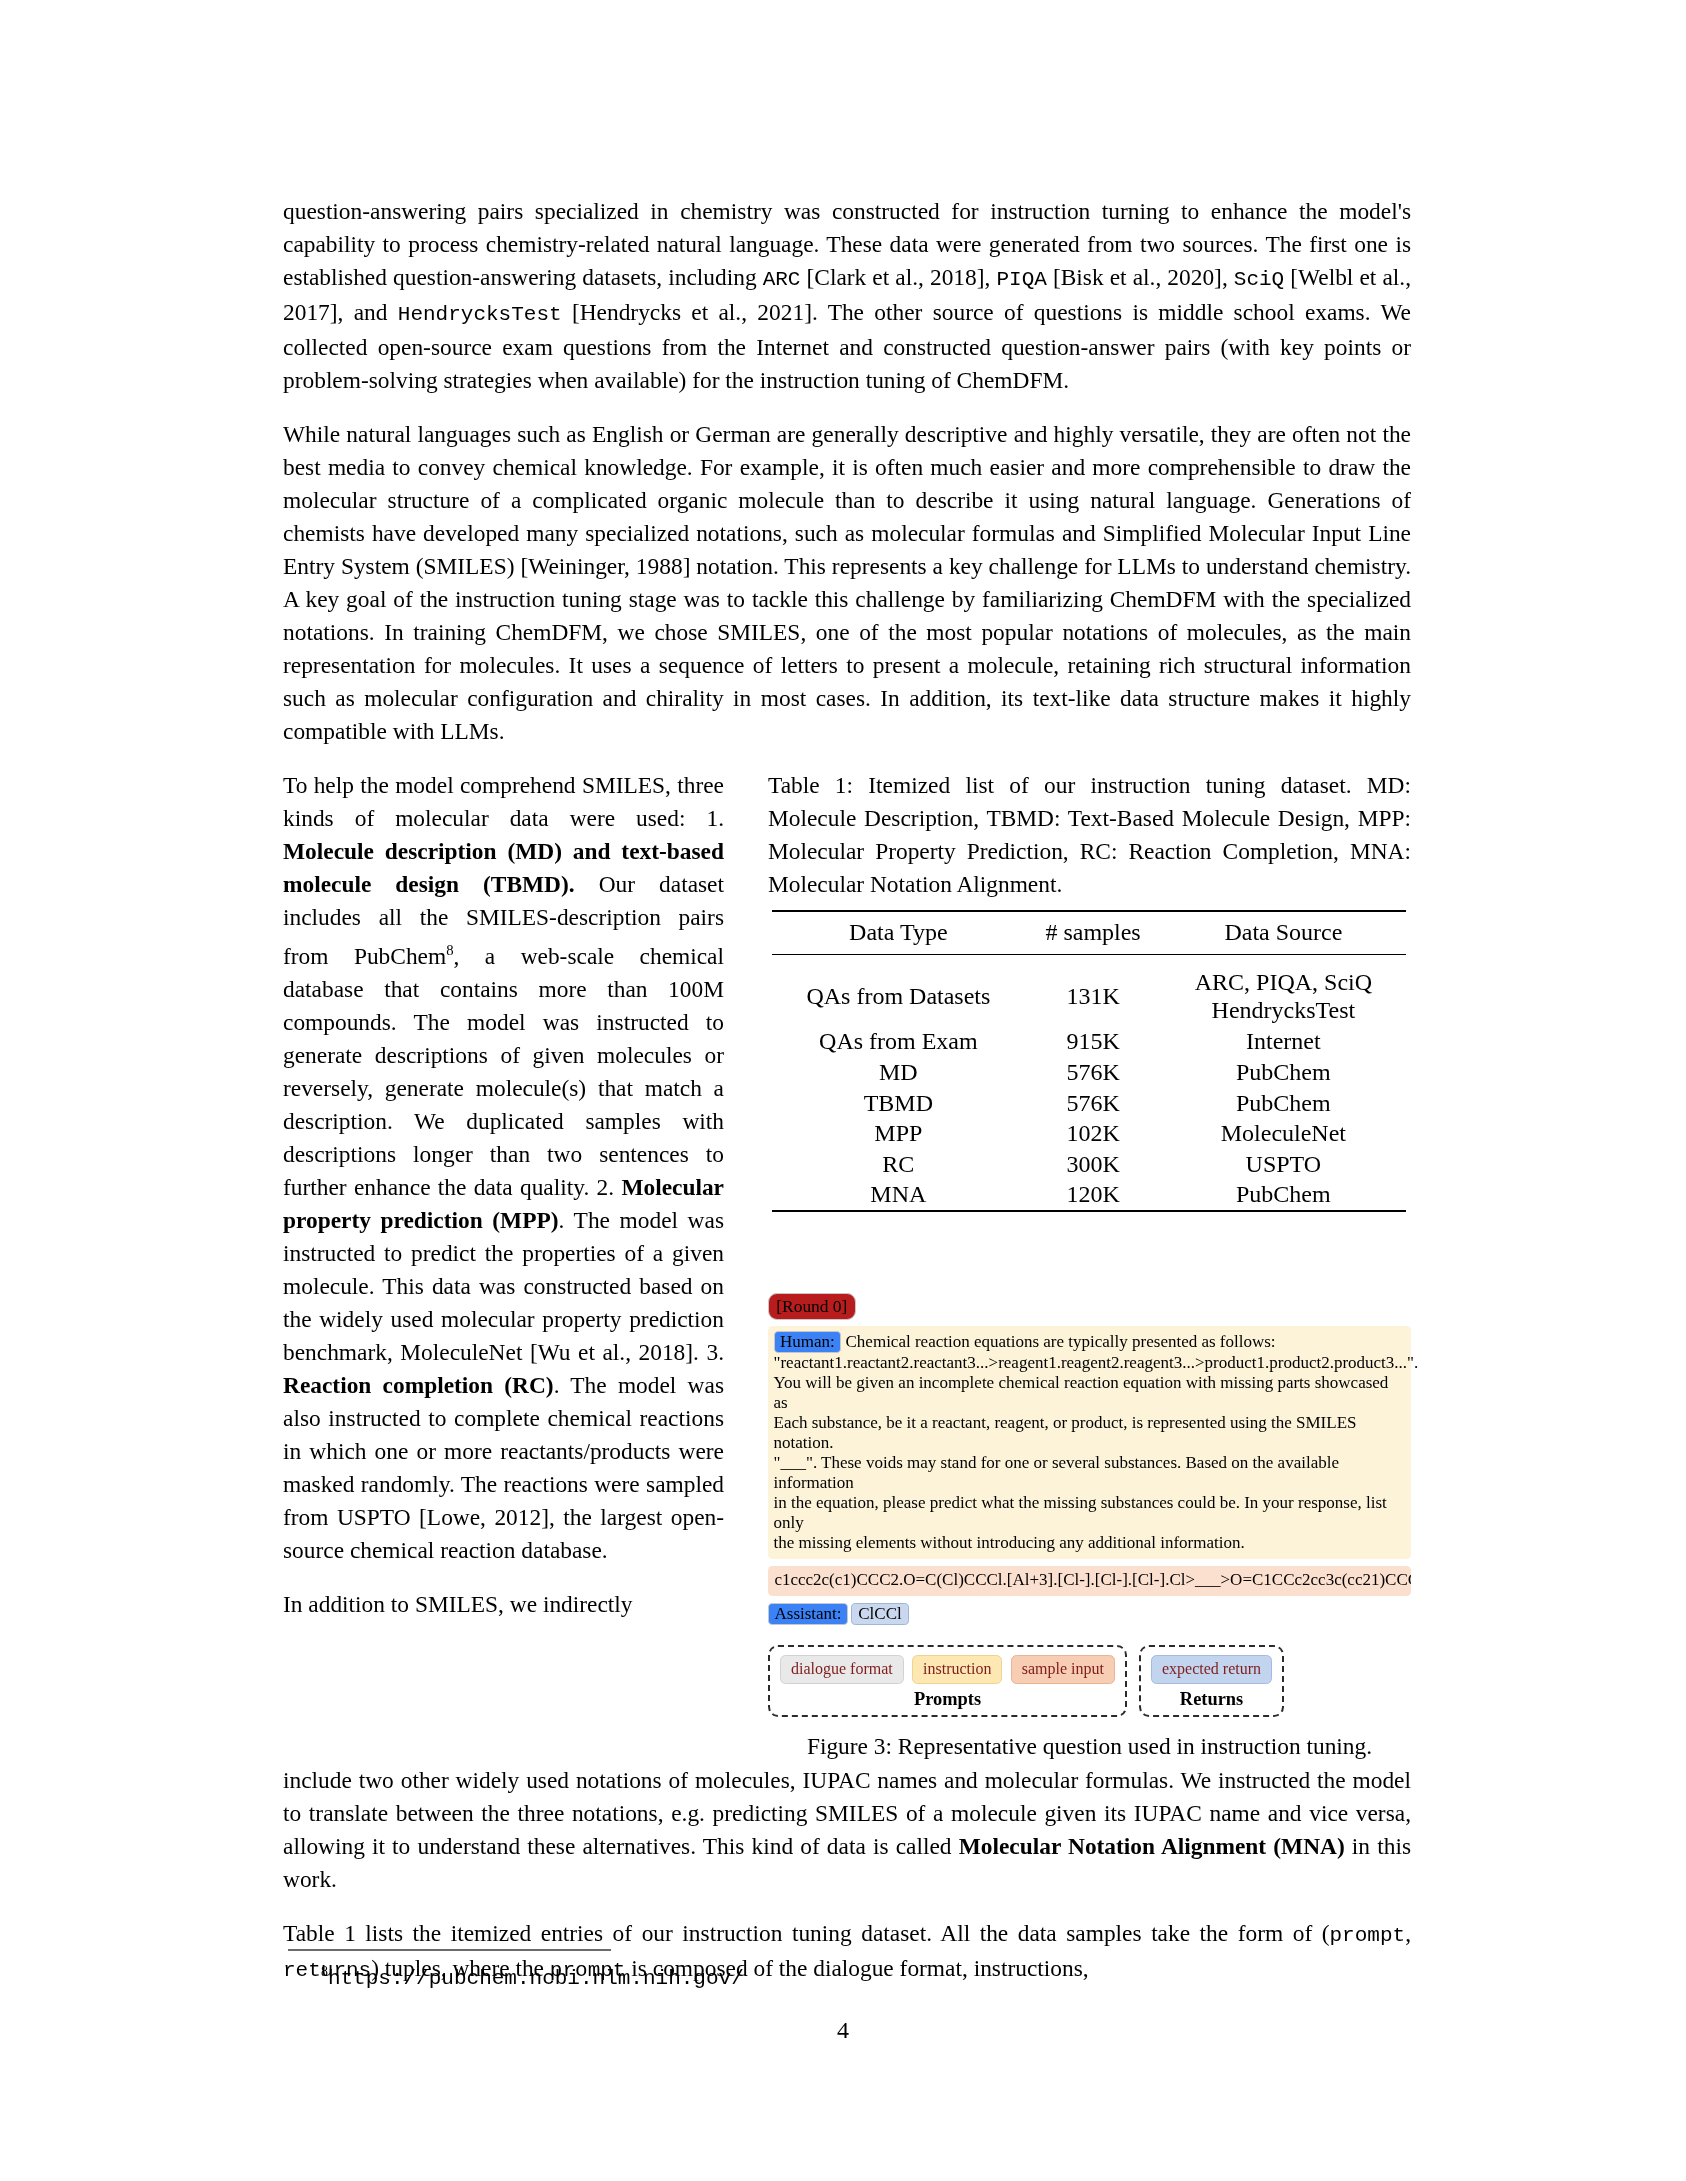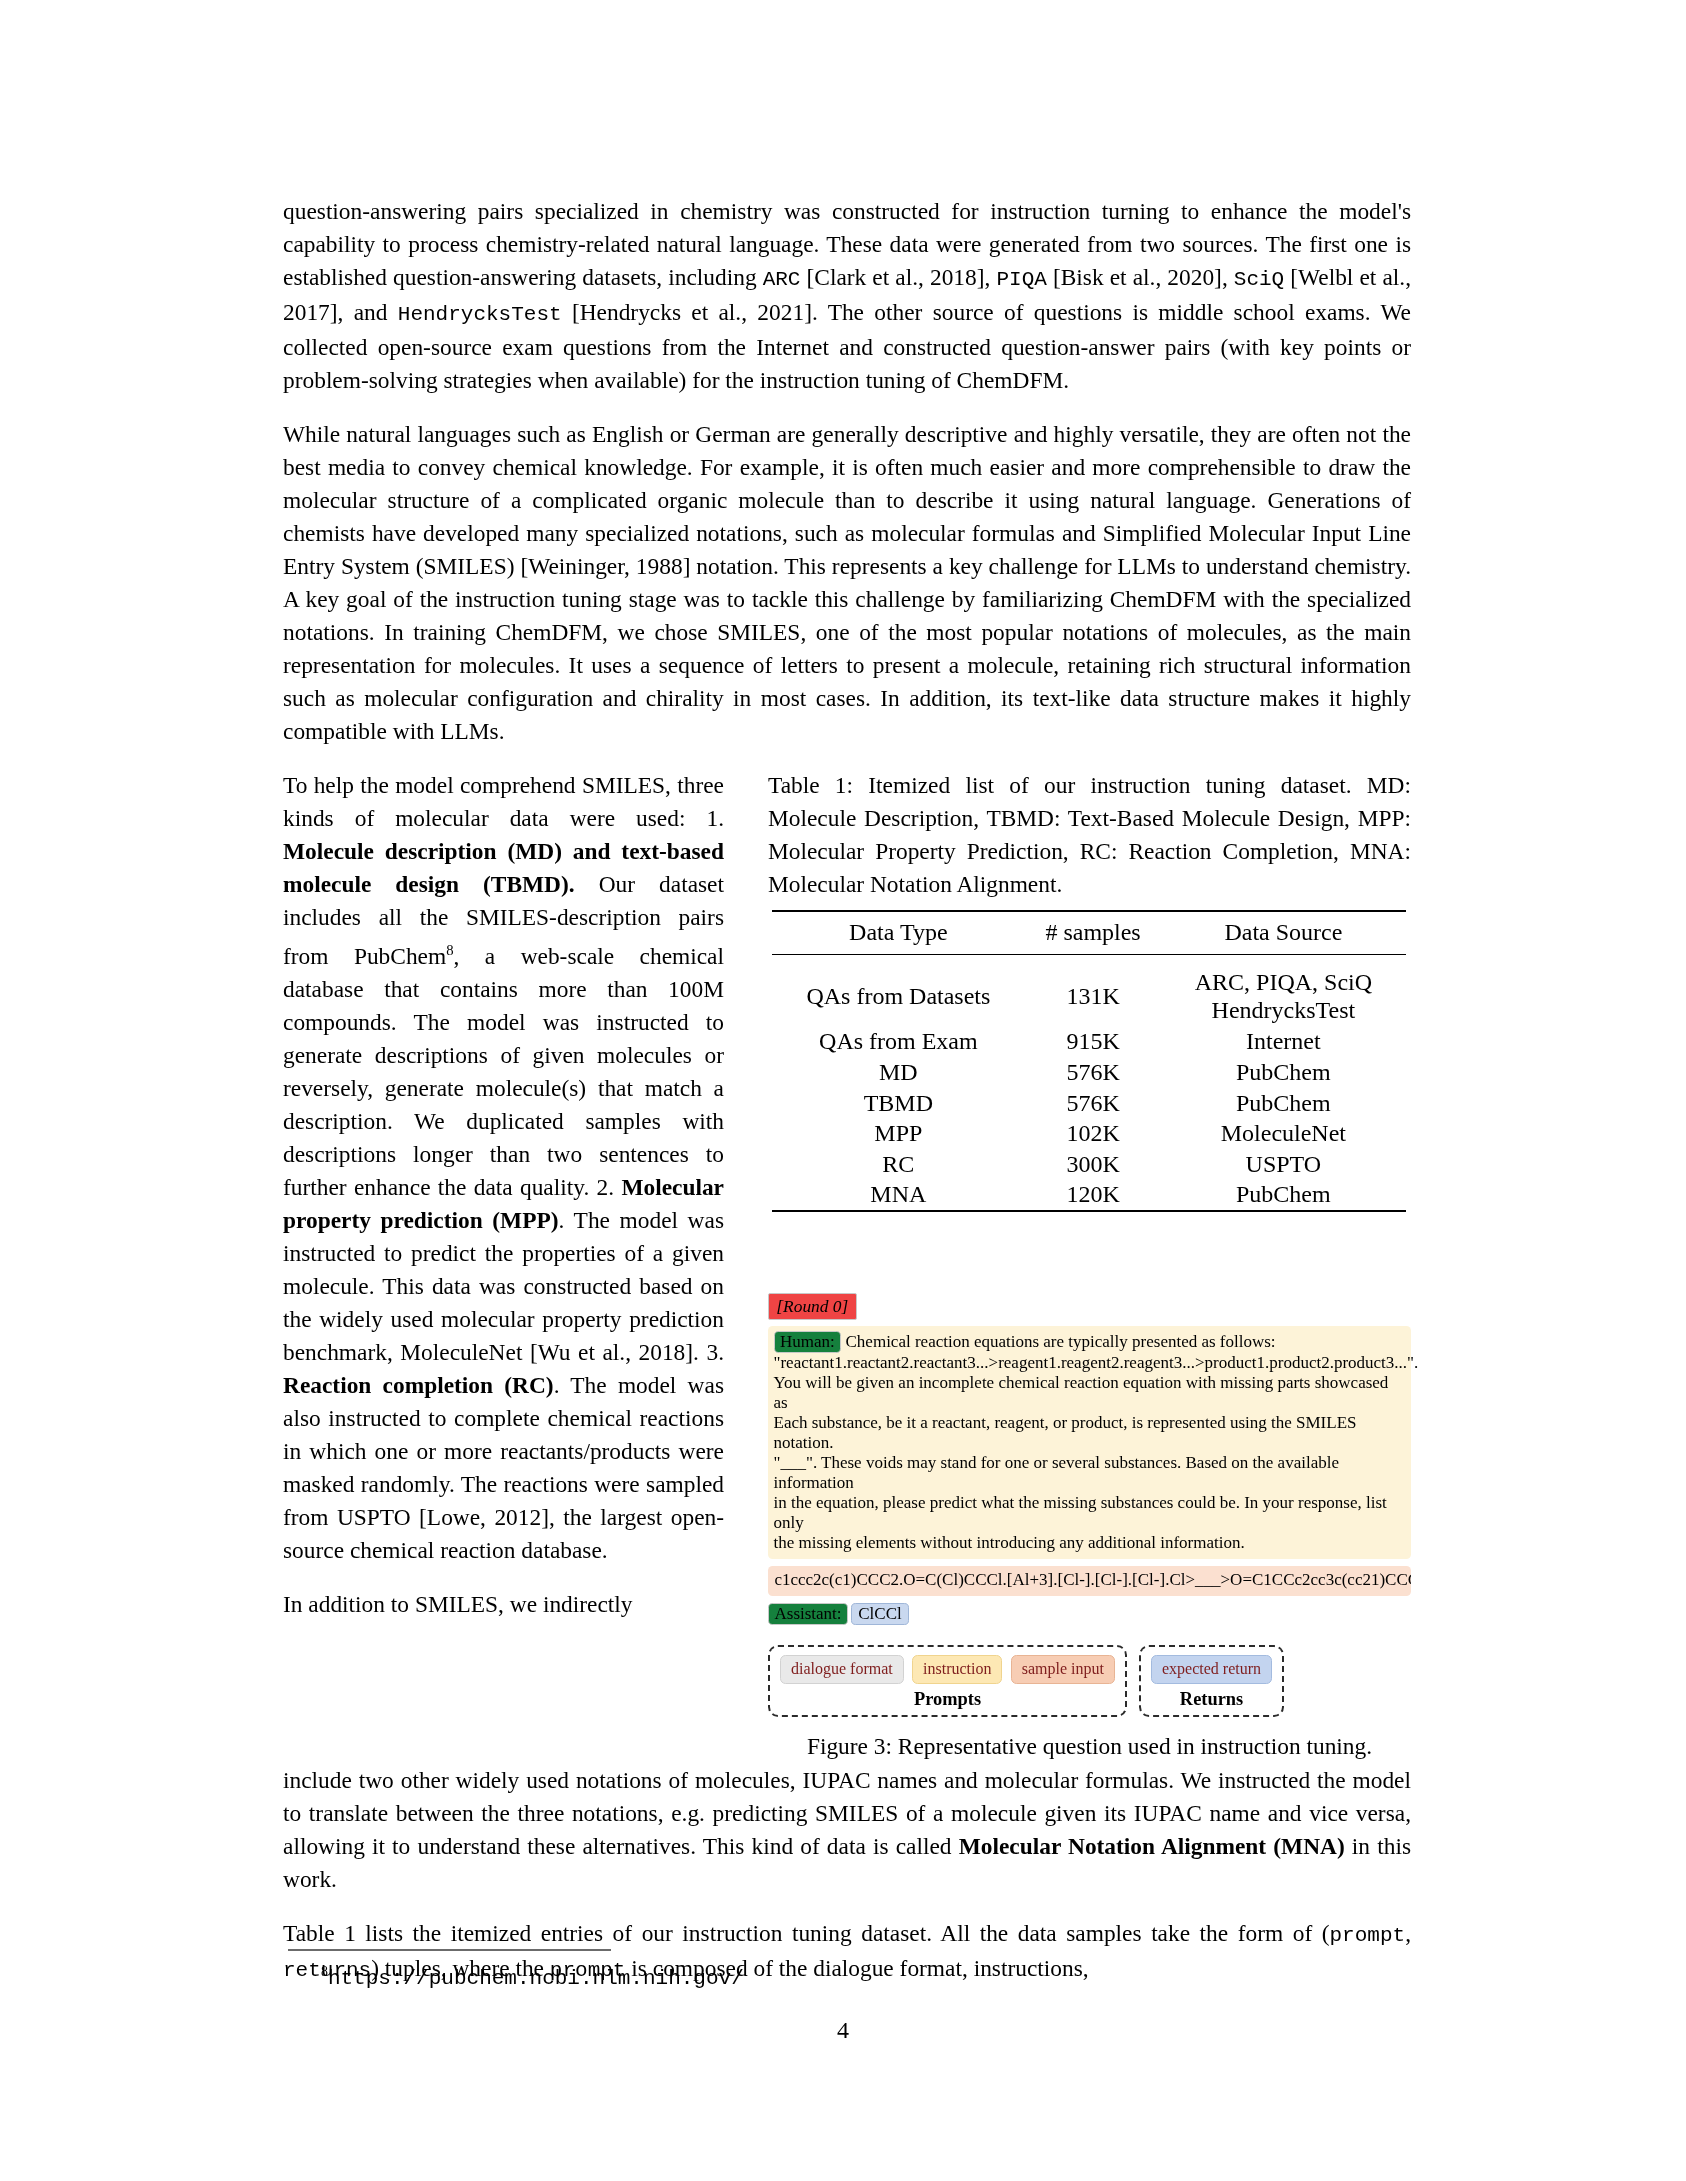--- a/index.html
+++ b/index.html
@@ -85,39 +85,38 @@
   tr.first-body td { padding-top: 13px; }
   tr.last-body td { padding-bottom: 2px; }
 
   
   .figure-wrap {
     margin-top: 81px;
     width: 643px;
   }
   .round-badge {
     display: inline-block;
-    background: #ef4444;
+    background: #b91c1c;
     border: 0.9px solid #c8c8c8;
-    border-radius: 2px;
+    border-radius: 9px;
     padding: 1.8px 7.3px 2.8px 7.3px;
     font-size: 17.4px;
     line-height: 20px;
-    font-style: italic;
   }
   .human-block {
     background: #fdf3d8;
     border-radius: 4.6px;
     margin-top: 6.4px;
     padding: 4.6px 6.4px 6.4px 5.5px;
     font-size: 17px;
     line-height: 20px;
   }
   .inline-tag {
     display: inline-block;
-    background: #15803d;
+    background: #3b82f6;
     border: 0.9px solid #c8c8c8;
     border-radius: 4.6px;
     padding: 0px 5.5px 0.9px 5.5px;
     font-size: 17px;
     line-height: 19px;
     vertical-align: baseline;
   }
   .smiles-block {
     background: #fbe0d0;
     border-radius: 4.6px;

